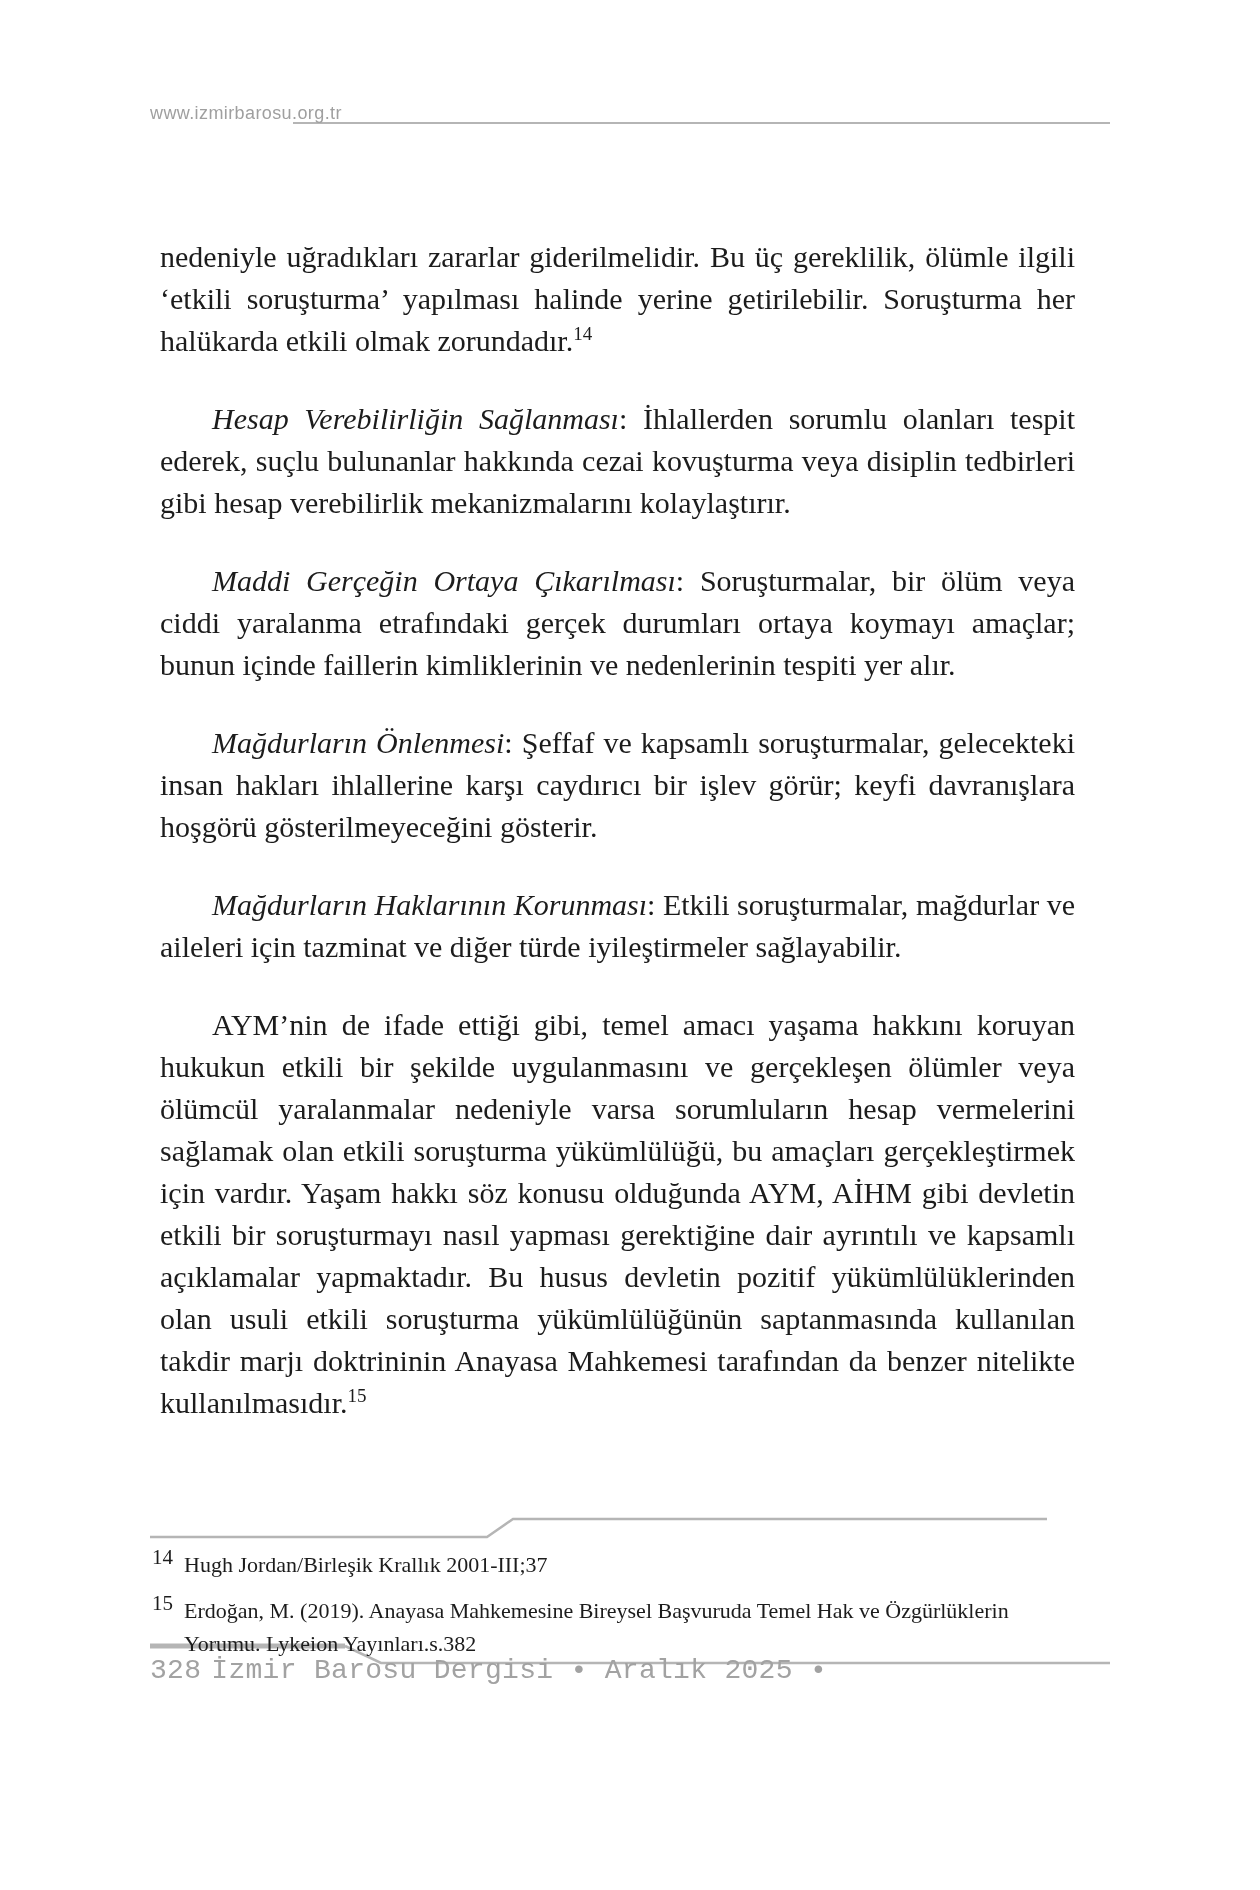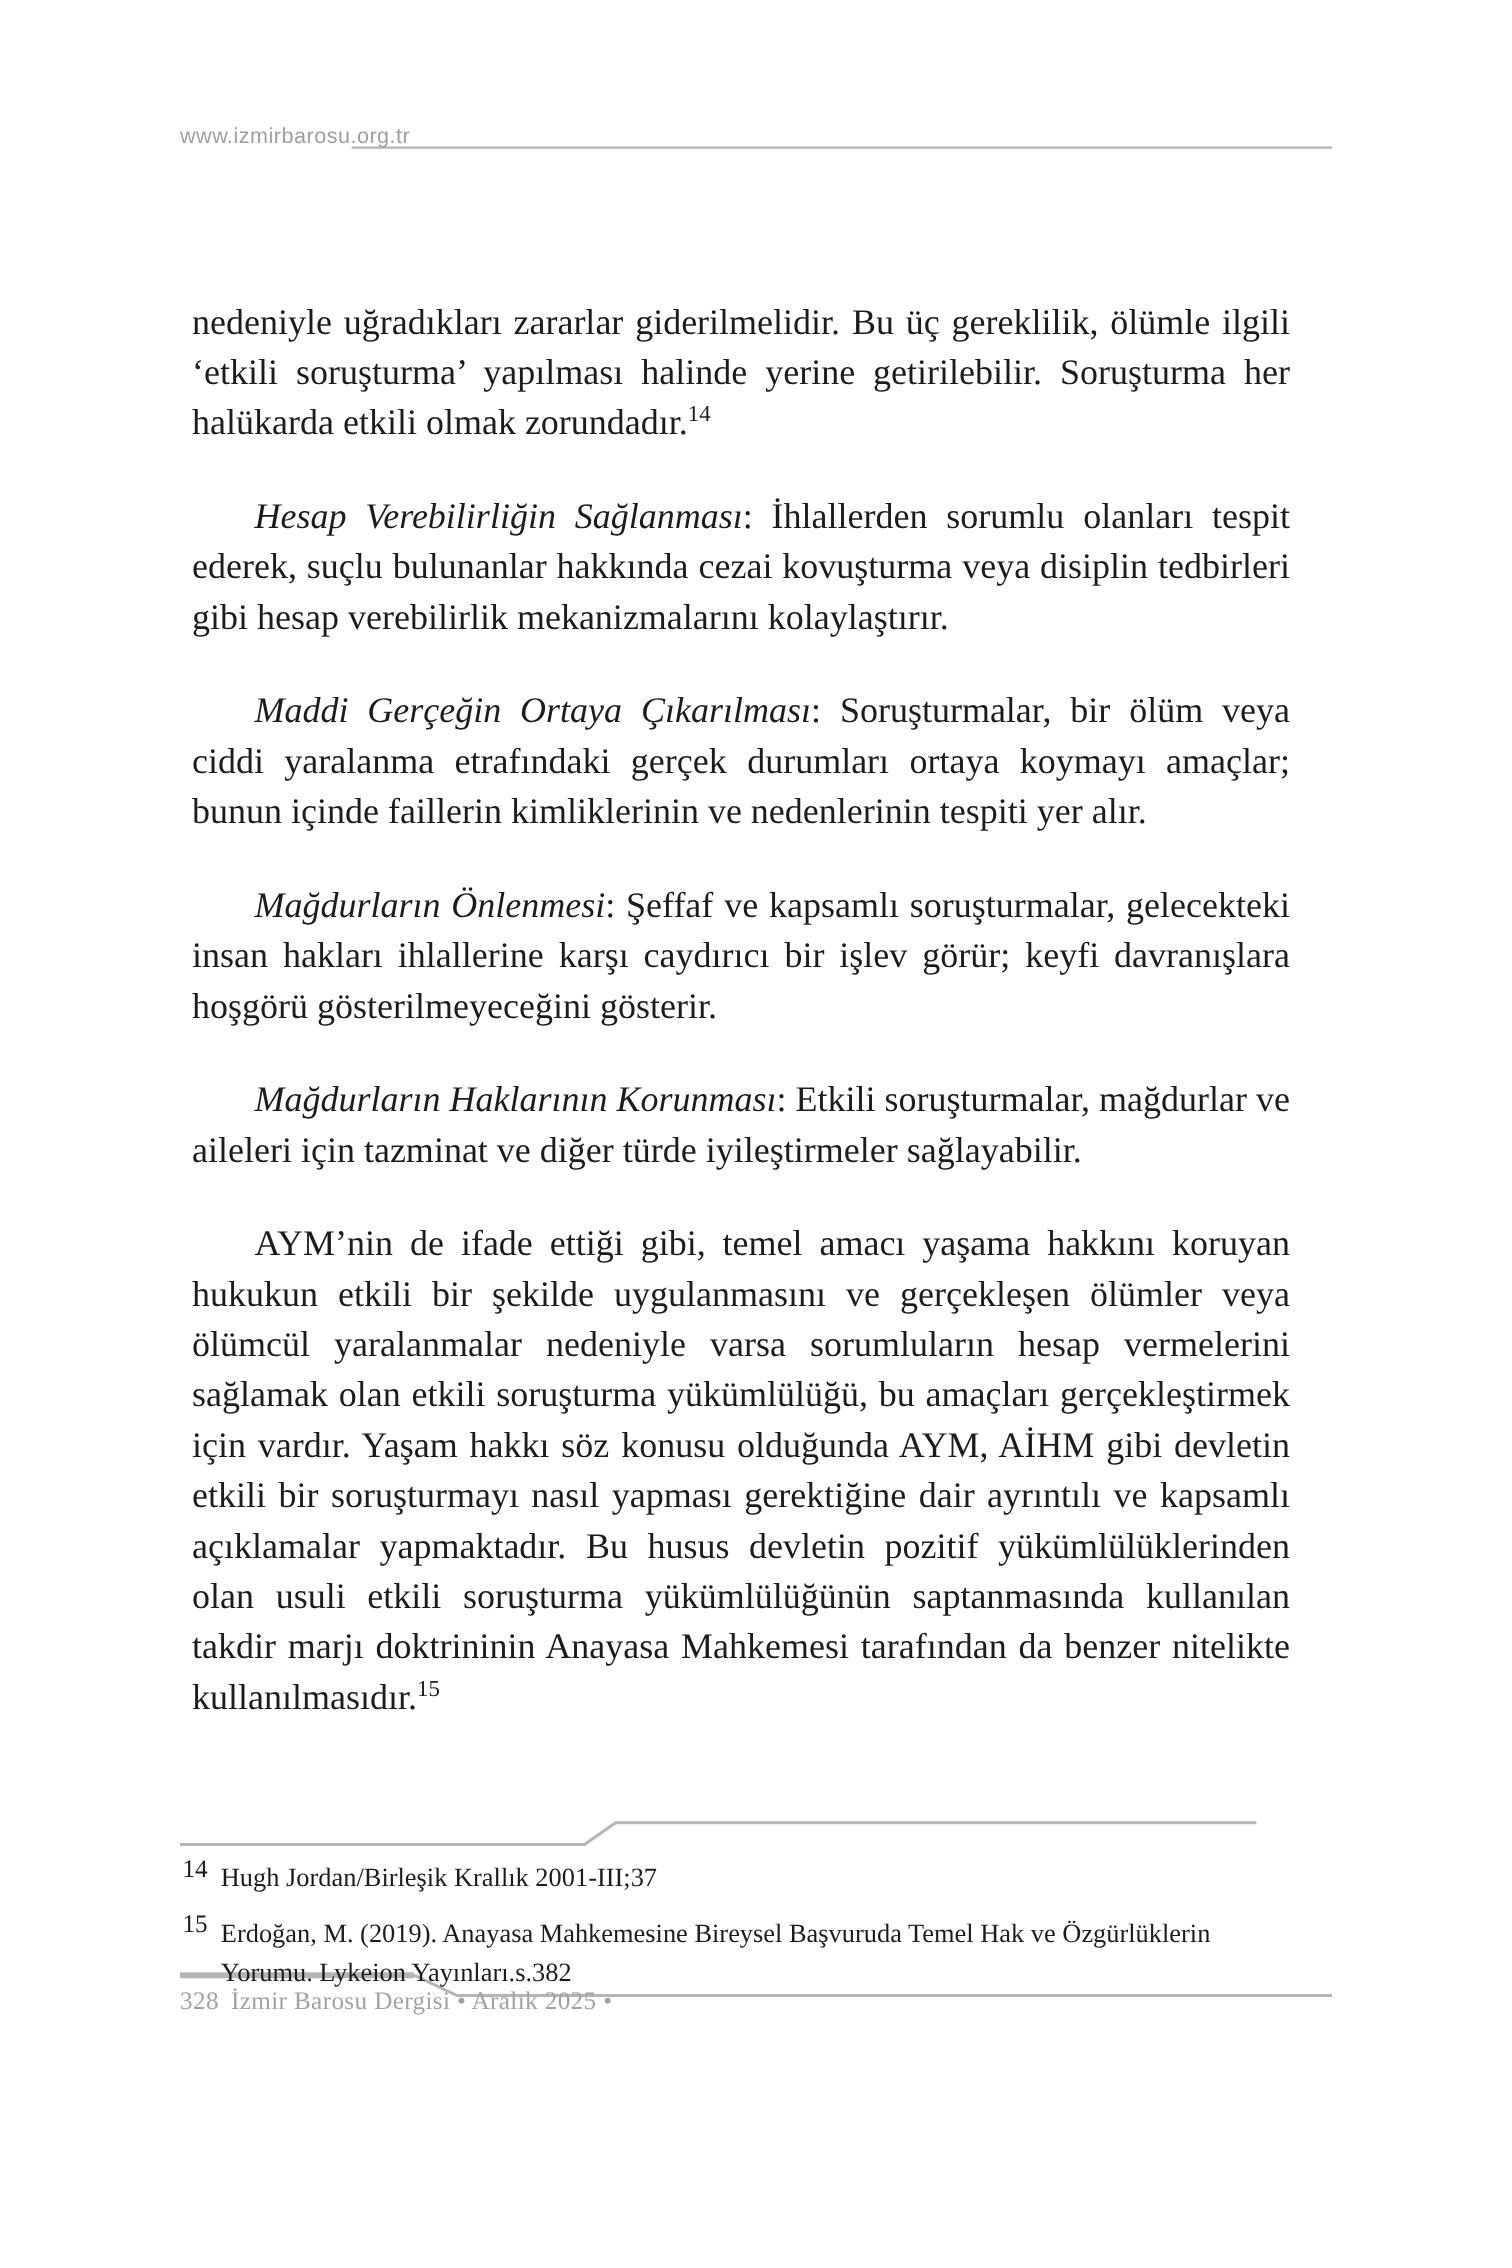--- a/index.html
+++ b/index.html
@@ -14,21 +14,21 @@
   .rules-overlay{
     position:absolute;left:0;top:0;width:1260px;height:1890px;
     pointer-events:none;
   }
   .site-header{
     position:absolute;left:150px;top:103px;width:960px;height:30px;
     font-family:"Liberation Sans", sans-serif;
     font-size:18px;letter-spacing:0.4px;color:#9f9f9f;
   }
   .main-text{
-    position:absolute;left:160px;top:248px;width:915px;
+    position:absolute;left:160px;top:236px;width:915px;
     font-size:30px;line-height:42px;
     text-align:justify;
   }
   .para{margin:0 0 36px 0;text-indent:52px;}
   .para.no-indent{text-indent:0;}
   .lead-italic{font-style:italic;}
   .sup{
     font-size:19px;vertical-align:11px;line-height:0;
   }
   .footnotes{
@@ -36,22 +36,22 @@
     font-size:22px;line-height:33px;color:#1c1c1c;
   }
   .fn{display:flex;margin:0 0 13px 0;}
   .fn-num{
     flex:0 0 32px;font-size:21px;line-height:33px;
     position:relative;top:-7px;
   }
   .fn-text{flex:1;}
   .page-footer{
     position:absolute;left:150px;top:1655px;width:960px;
-    font-family:Liberation Serif, serif;
-    font-size:21px;letter-spacing:0.3px;color:#a2a2a2;
+    font-family:Liberation Mono, monospace;
+    font-size:28px;letter-spacing:0.3px;color:#a2a2a2;
     white-space:nowrap;
   }
   .page-footer .pgnum{margin-right:10px;}
 </style>
 </head>
 <body>
 
 <div class="page">
 
   <svg class="rules-overlay" width="1260" height="1890" viewBox="0 0 1260 1890" xmlns="http://www.w3.org/2000/svg">

